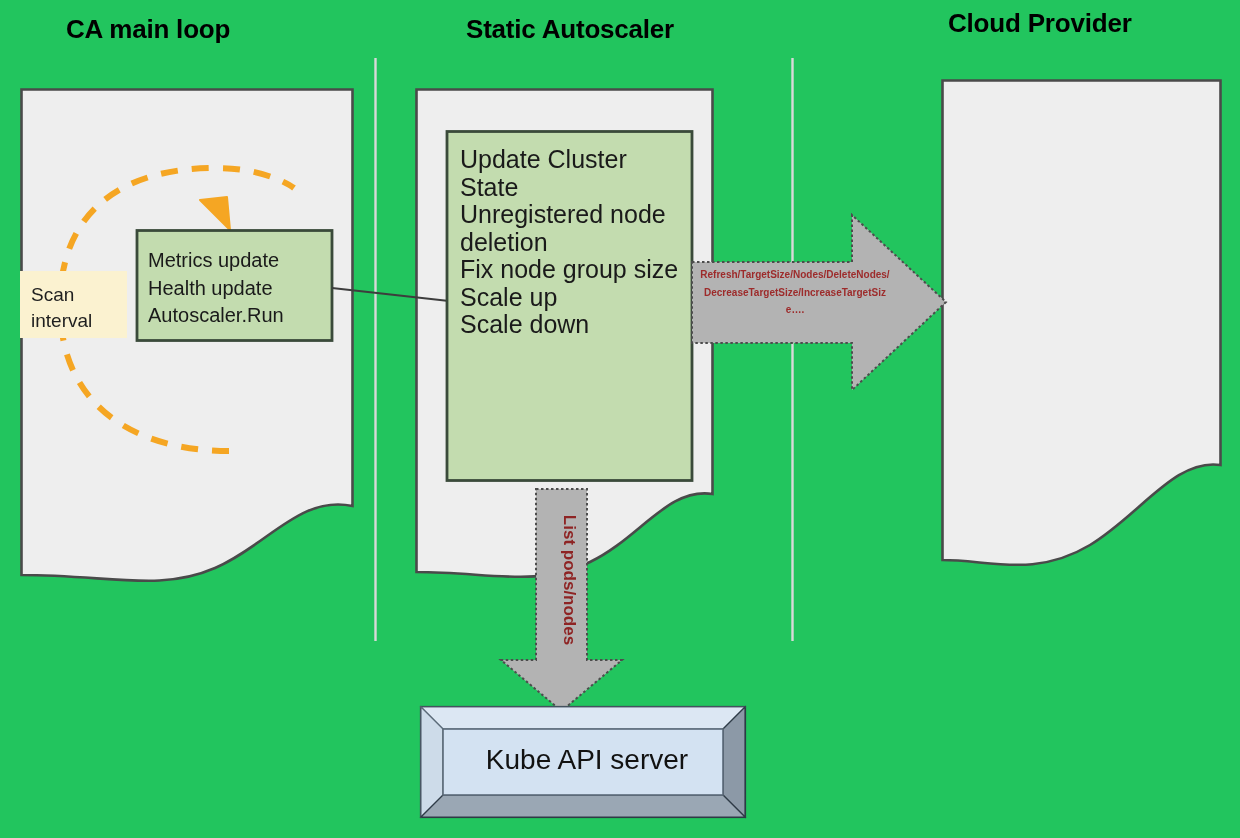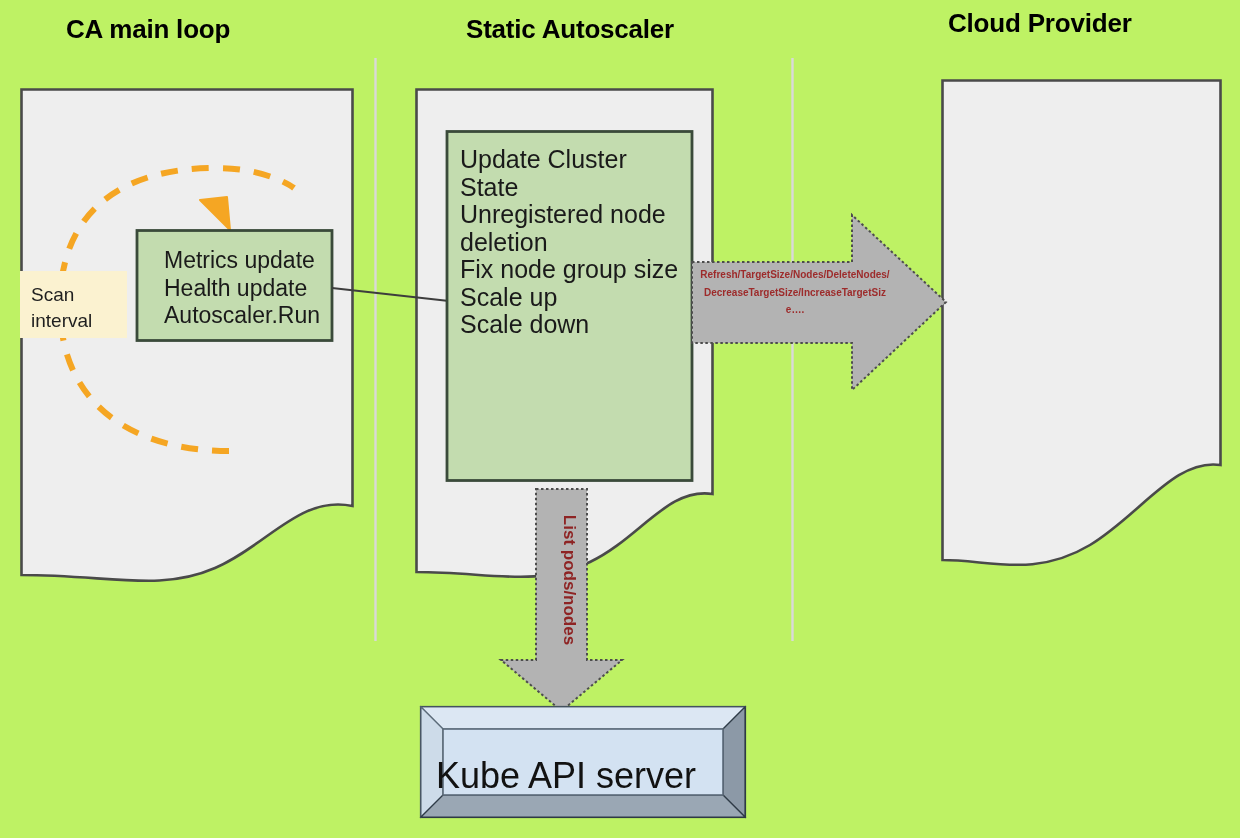--- a/index.html
+++ b/index.html
@@ -8,21 +8,21 @@
     padding: 0;
     background: #ffffff;
   }
   body {
     font-family: "Liberation Sans", sans-serif;
   }
   #diagram-root {
     position: relative;
     width: 1240px;
     height: 838px;
-    background: #bef264;
+    background: #22c55e;
     overflow: hidden;
   }
   #diagram-svg {
     position: absolute;
     left: 0;
     top: 0;
     width: 1240px;
     height: 838px;
   }
   .col-title {
@@ -47,42 +47,41 @@
 
   #scan-interval-label {
     left: 31px;
     top: 282px;
     width: 104px;
     font-size: 19px;
     line-height: 26px;
     color: #1f1f1f;
   }
   #metrics-box-label {
-    left: 164px;
+    left: 148px;
     top: 247px;
     width: 180px;
-    font-size: 23px;
+    font-size: 20px;
     line-height: 27.5px;
   }
   #static-autoscaler-box-label {
     left: 460px;
     top: 146px;
     width: 230px;
     font-size: 25px;
     line-height: 27.5px;
   }
   #kube-api-label {
-    left: 416px;
+    left: 437px;
     top: 744px;
     width: 300px;
     text-align: center;
-    font-size: 36px;
+    font-size: 28px;
     line-height: 32px;
     color: #121212;
-    margin-top: 16px;
   }
   #cloud-arrow-label {
     position: absolute;
     left: 697px;
     top: 266px;
     width: 196px;
     text-align: center;
     font-size: 10px;
     line-height: 17.5px;
     color: #9d2b2b;

